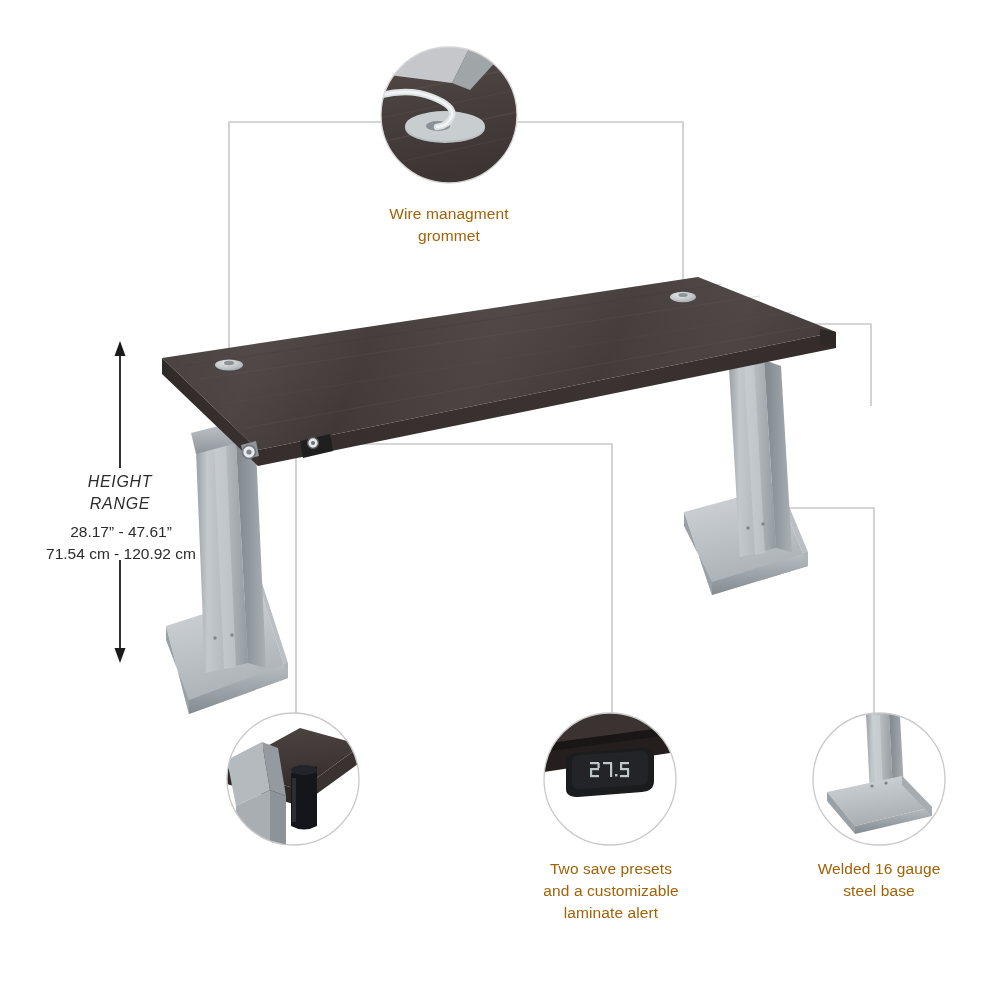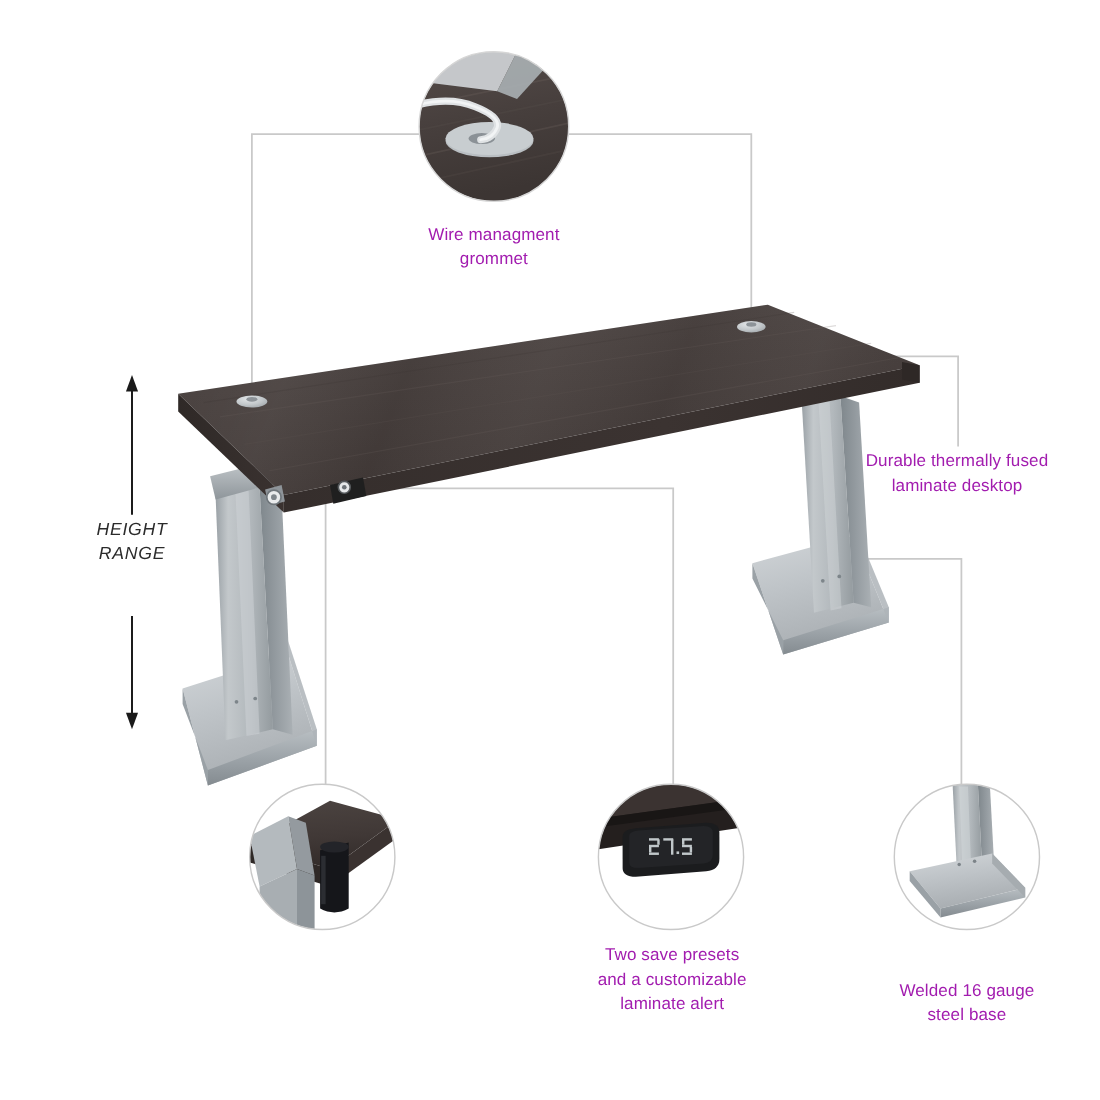--- a/index.html
+++ b/index.html
@@ -21,21 +21,21 @@
   }
   svg#scene {
     position: absolute;
     top: 0; left: 0;
     width: 1000px;
     height: 1000px;
   }
   .callout-label {
     position: absolute;
     text-align: center;
-    color: #a21caf;
+    color: #a16207;
     font-size: 15.5px;
     line-height: 1.42;
     letter-spacing: 0.1px;
     white-space: pre-line;
     font-family: "Liberation Sans", sans-serif;
   }
   .dim-title {
     position: absolute;
     text-align: center;
     color: #2b2b2b;
@@ -327,28 +327,28 @@
         <circle cx="872" cy="786" r="1.6" fill="#7c8388"></circle>
         <circle cx="886" cy="783" r="1.6" fill="#7c8388"></circle>
       </g>
       <circle cx="879" cy="779" r="66" fill="none" stroke="#c9c9c9" stroke-width="1.3"></circle>
     </g>
   </svg>
 
   <div class="callout-label" style="left:349px; top:203px; width:200px;">Wire managment
 grommet</div>
 
-  <div class="callout-label" style="left:770px; top:409px; width:200px;">Durable thermally fused
-laminate desktop</div>
 
 
   <div class="callout-label" style="left:515px; top:858px; width:192px;">Two save presets
 and a customizable
 laminate alert</div>
 
-  <div class="callout-label" style="left:789px; top:858px; width:180px;margin-top:32px;">Welded 16 gauge
+  <div class="callout-label" style="left:789px; top:858px; width:180px;">Welded 16 gauge
 steel base</div>
 
   <div class="dim-title" style="left:40px; top:471px; width:160px;font-style:italic;">HEIGHT
 RANGE</div>
 
+  <div class="dim-values" style="left:30px; top:521px; width:182px;">28.17” - 47.61”
+71.54 cm - 120.92 cm</div>
 
 </div>
 
 </body></html>

